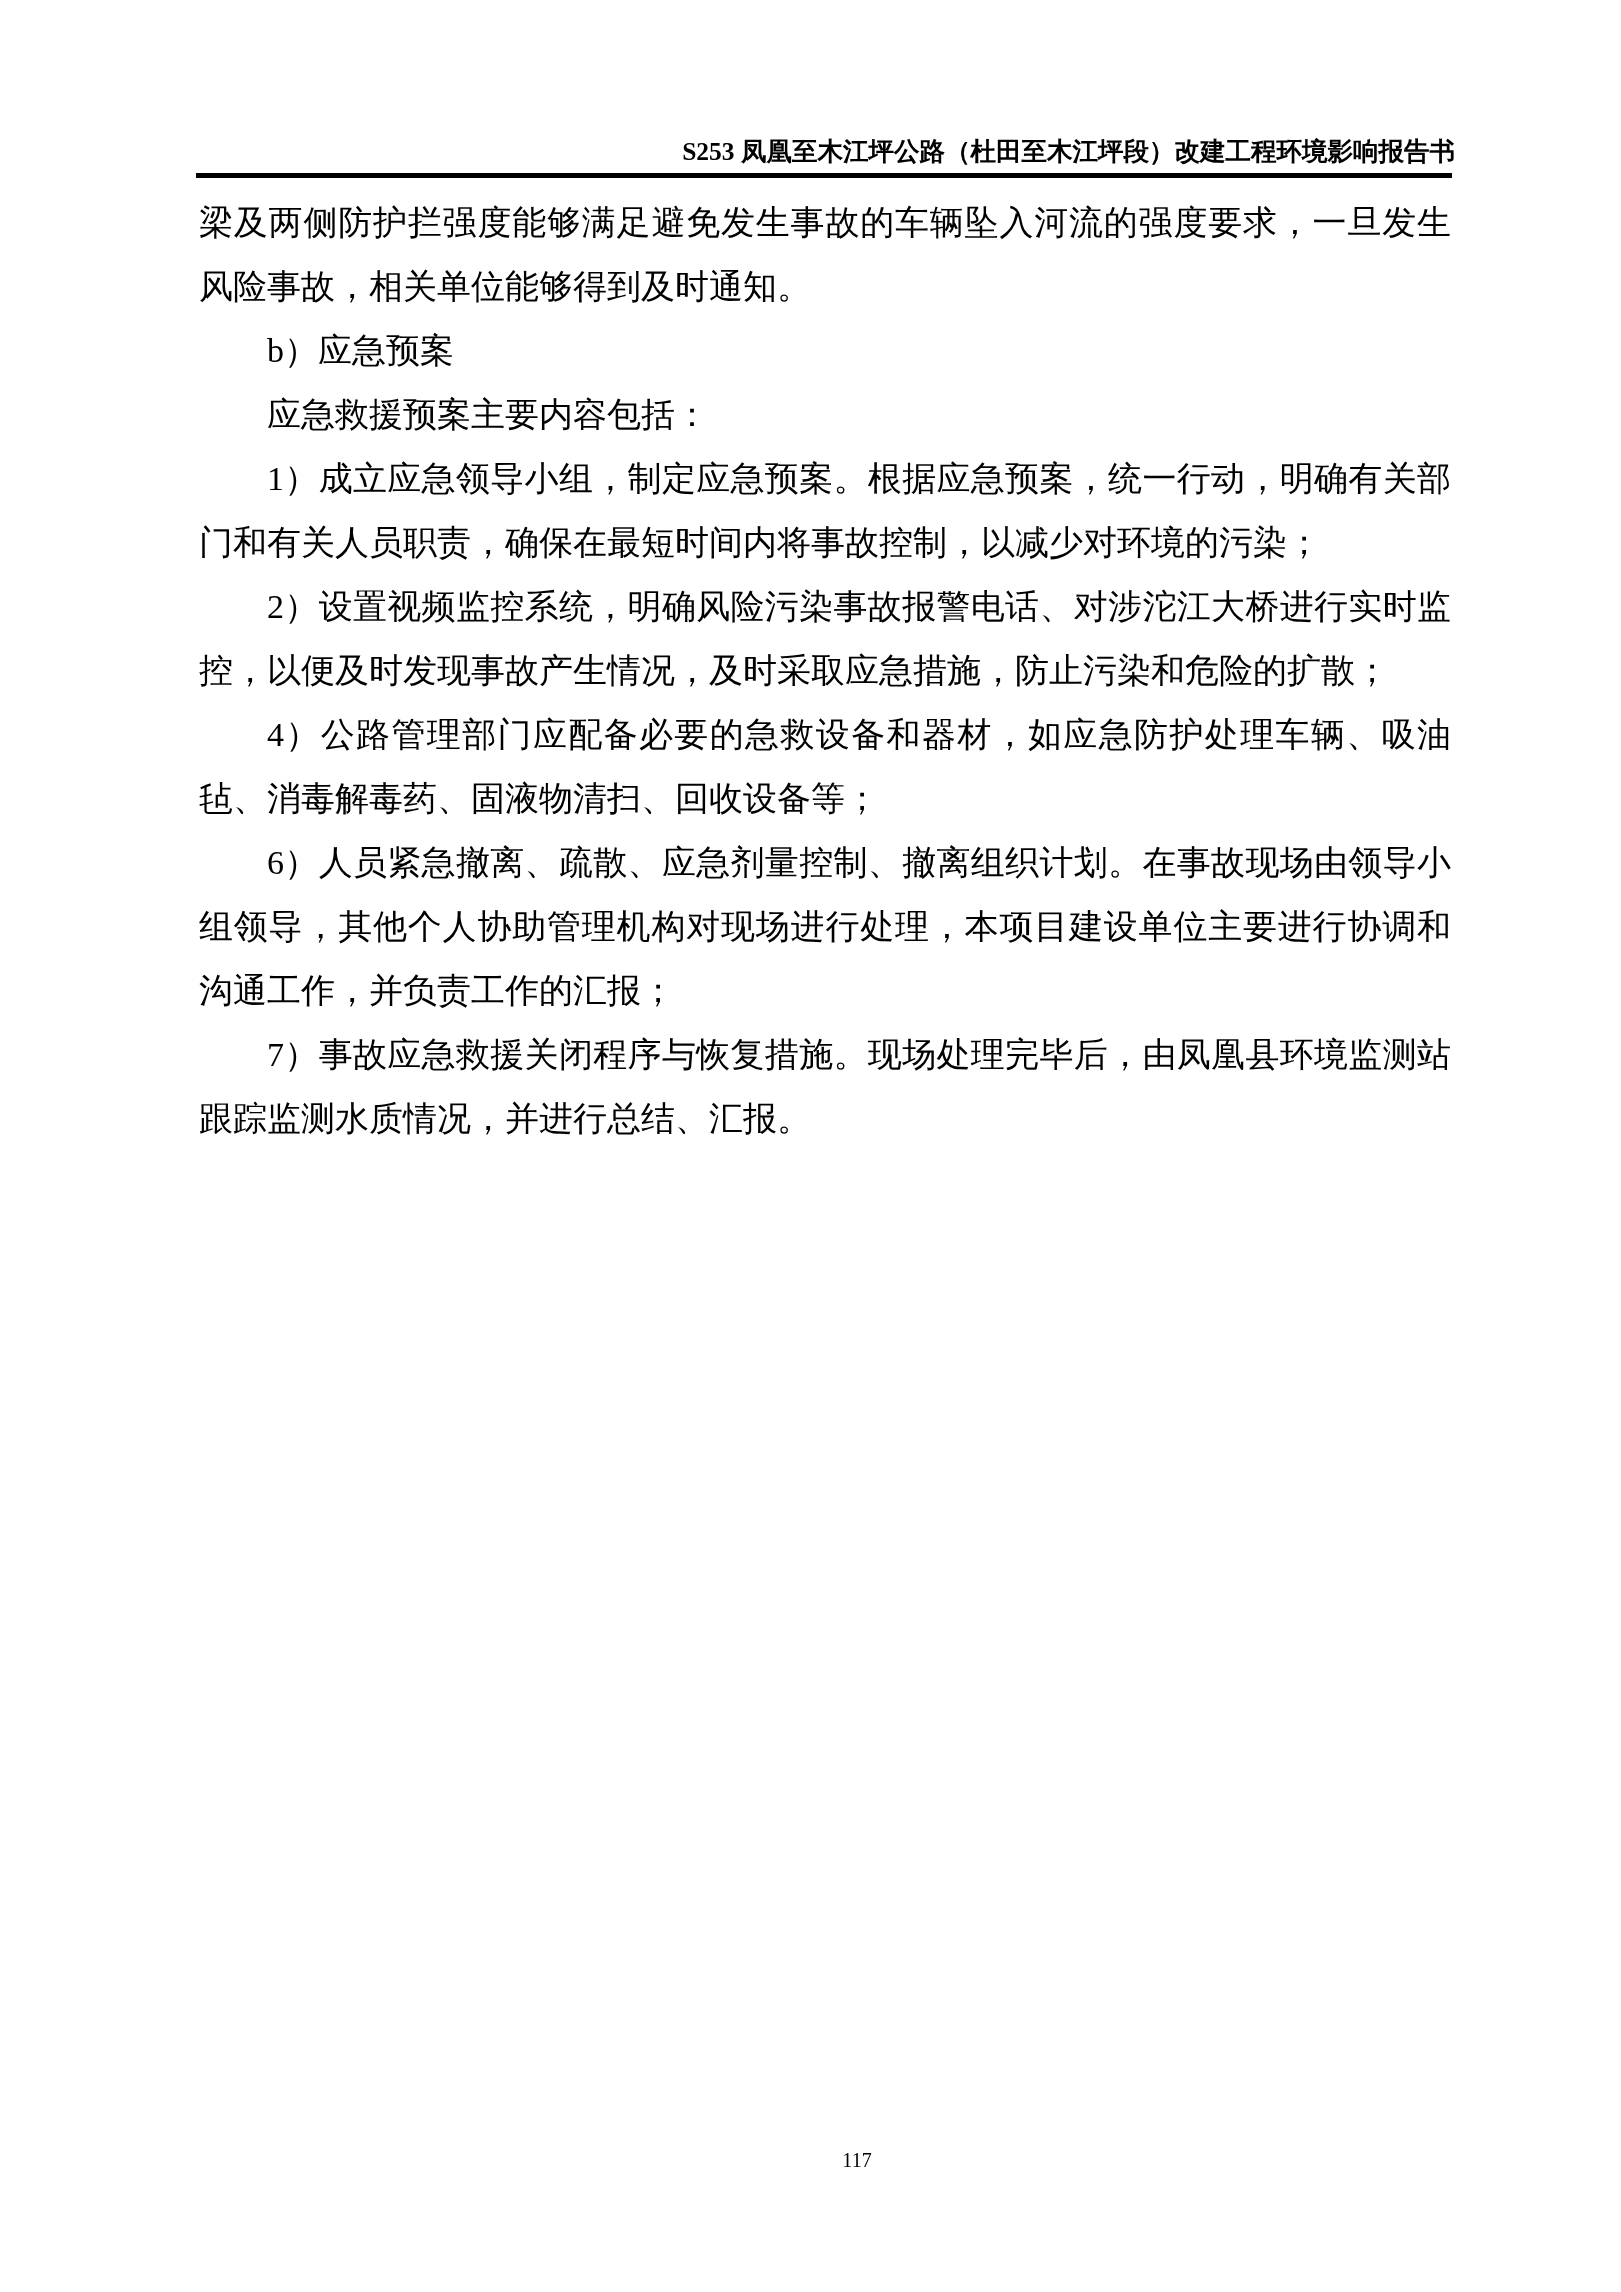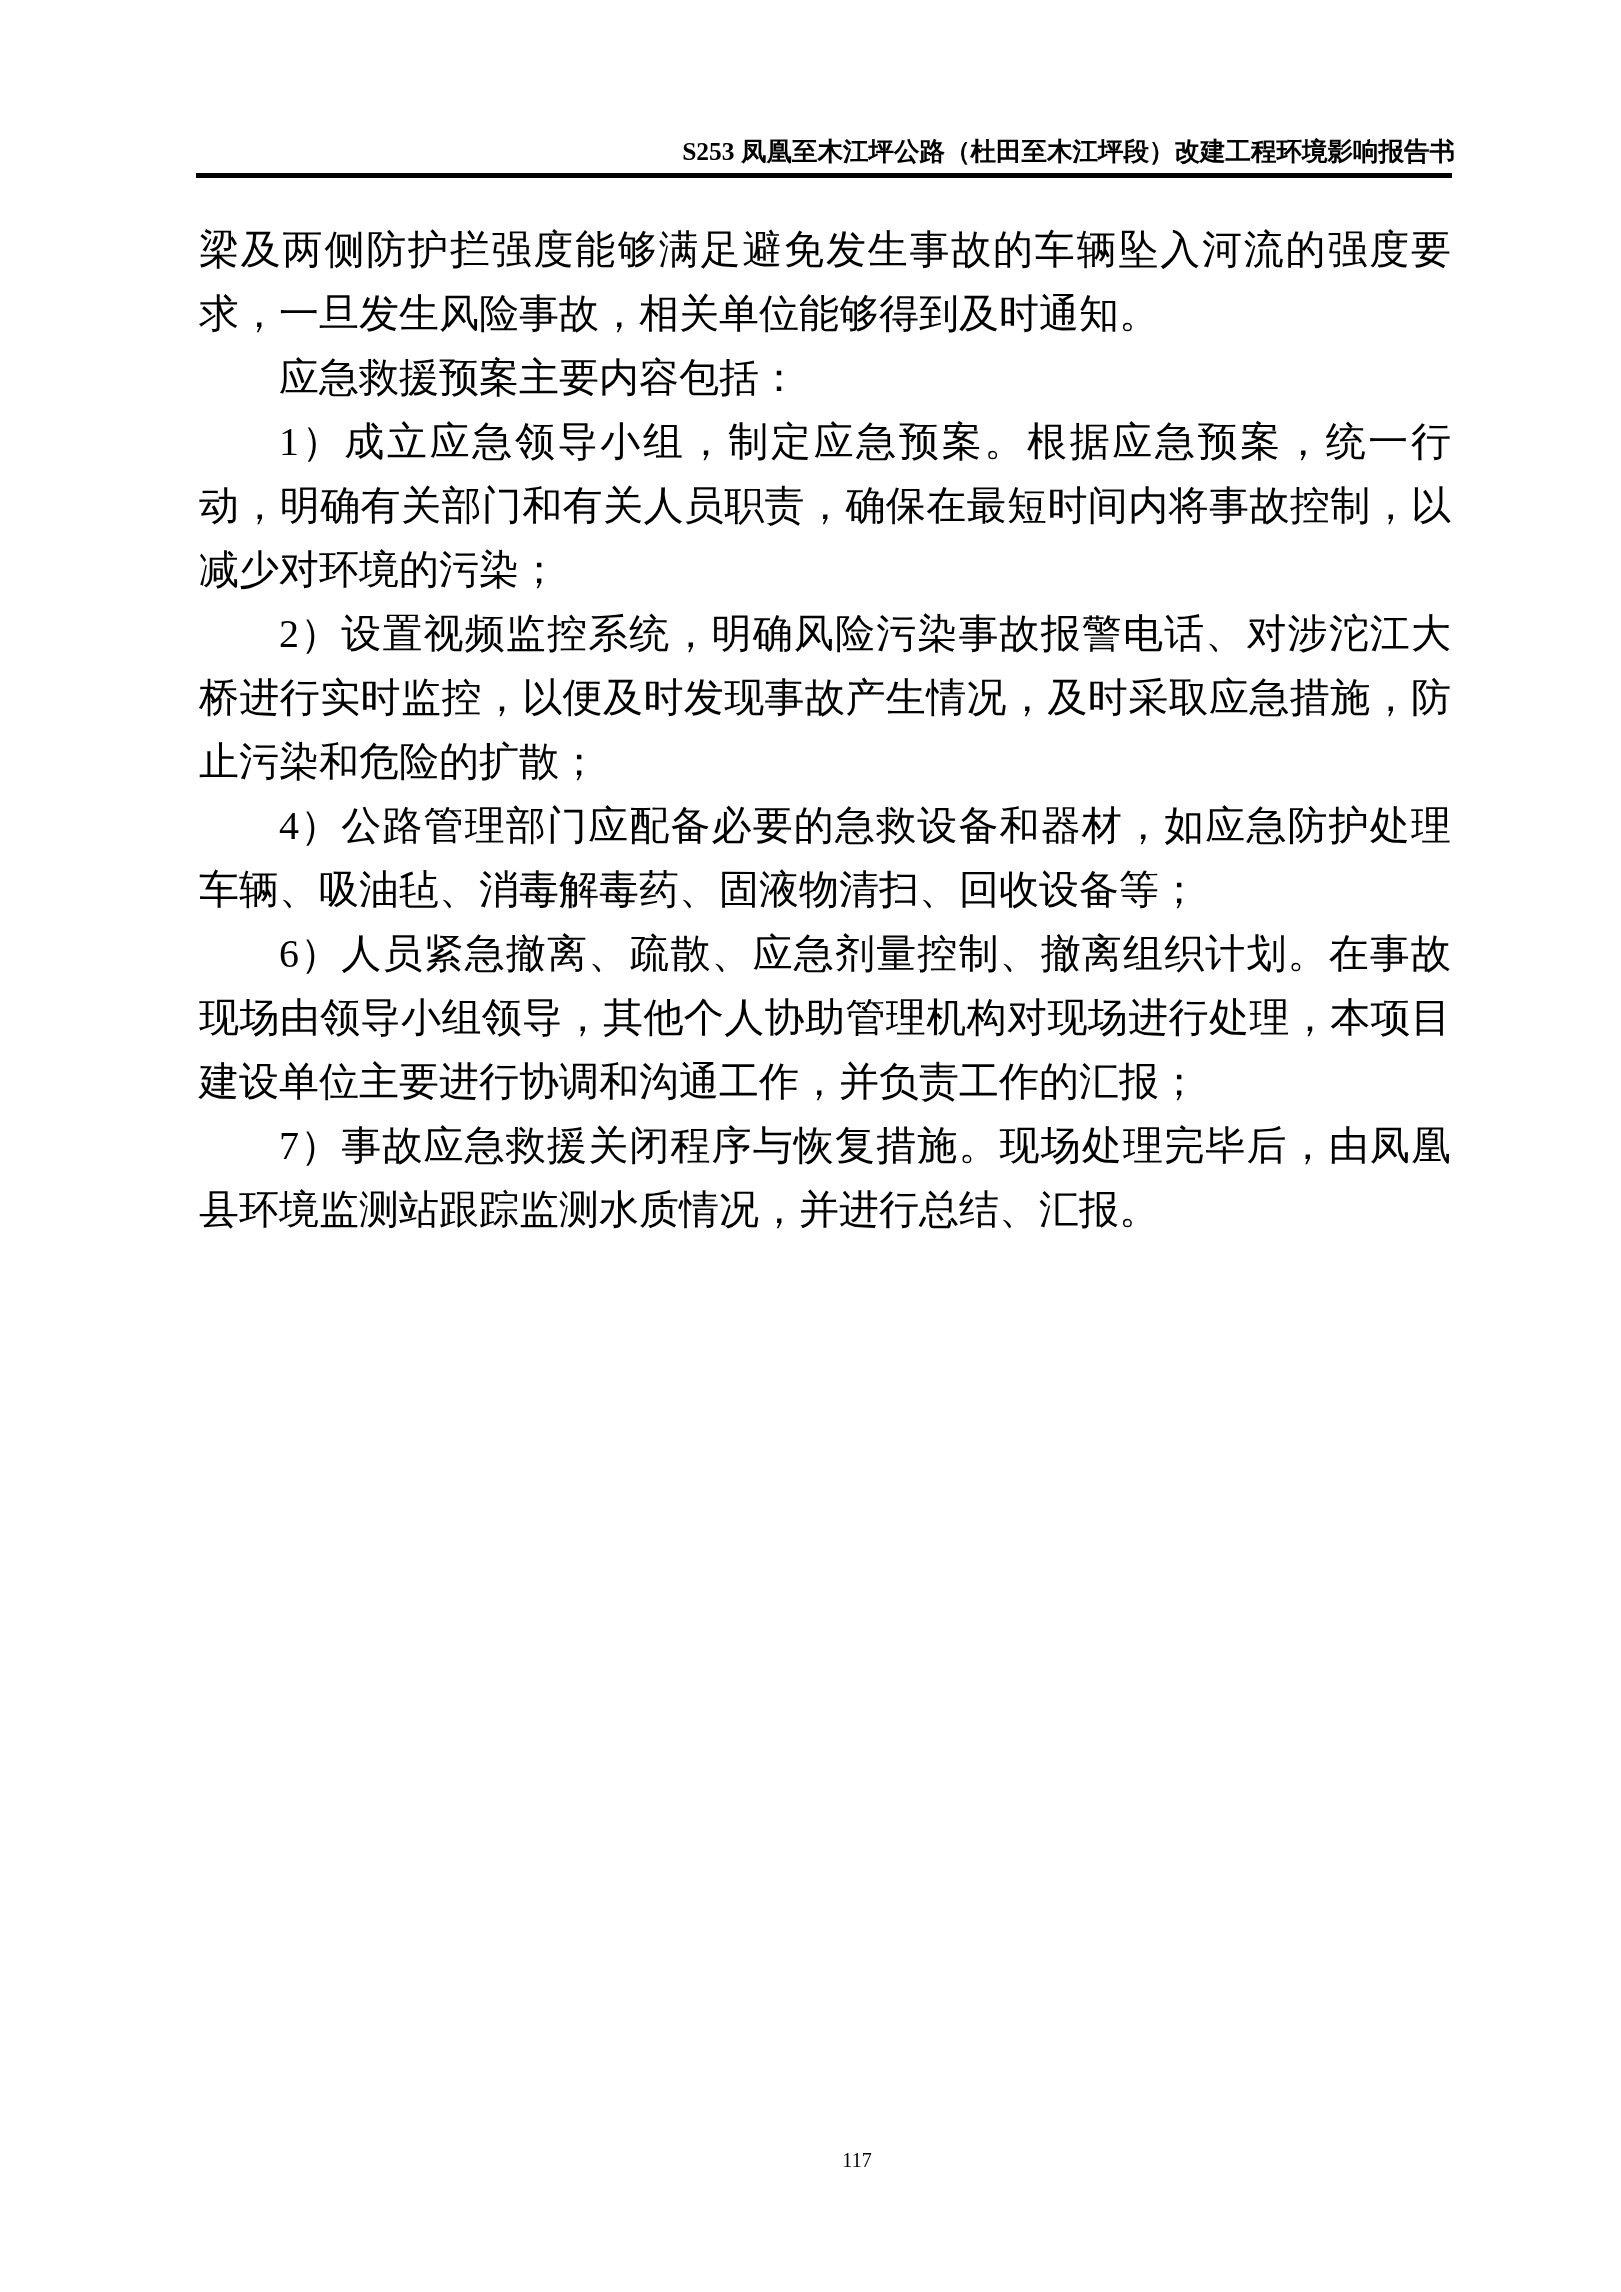--- a/index.html
+++ b/index.html
@@ -31,23 +31,23 @@
     position: absolute;
     left: 196px;
     top: 173px;
     width: 1256px;
     height: 4.9px;
     background: #000000;
   }
   .doc-body {
     position: absolute;
     left: 199px;
-    top: 218px;
+    top: 191px;
     width: 1252px;
-    font-size: 40px;
+    font-size: 34px;
     line-height: 64px;
     text-align: justify;
   }
   .para {
     margin: 0;
     padding: 0;
   }
   .para.indent {
     text-indent: 2em;
   }
@@ -64,20 +64,21 @@
 <body>
 
 <div class="page">
 
   <div class="doc-header">S253 凤凰至木江坪公路（杜田至木江坪段）改建工程环境影响报告书</div>
 
   <div class="header-rule"></div>
 
   <div class="doc-body">
     <p class="para">梁及两侧防护拦强度能够满足避免发生事故的车辆坠入河流的强度要求，一旦发生风险事故，相关单位能够得到及时通知。</p>
+    <p class="para indent">b）应急预案</p>
     <p class="para indent">应急救援预案主要内容包括：</p>
     <p class="para indent">1）成立应急领导小组，制定应急预案。根据应急预案，统一行动，明确有关部门和有关人员职责，确保在最短时间内将事故控制，以减少对环境的污染；</p>
     <p class="para indent">2）设置视频监控系统，明确风险污染事故报警电话、对涉沱江大桥进行实时监控，以便及时发现事故产生情况，及时采取应急措施，防止污染和危险的扩散；</p>
     <p class="para indent">4）公路管理部门应配备必要的急救设备和器材，如应急防护处理车辆、吸油毡、消毒解毒药、固液物清扫、回收设备等；</p>
     <p class="para indent">6）人员紧急撤离、疏散、应急剂量控制、撤离组织计划。在事故现场由领导小组领导，其他个人协助管理机构对现场进行处理，本项目建设单位主要进行协调和沟通工作，并负责工作的汇报；</p>
     <p class="para indent">7）事故应急救援关闭程序与恢复措施。现场处理完毕后，由凤凰县环境监测站跟踪监测水质情况，并进行总结、汇报。</p>
   </div>
 
   <div class="page-number">117</div>
 

